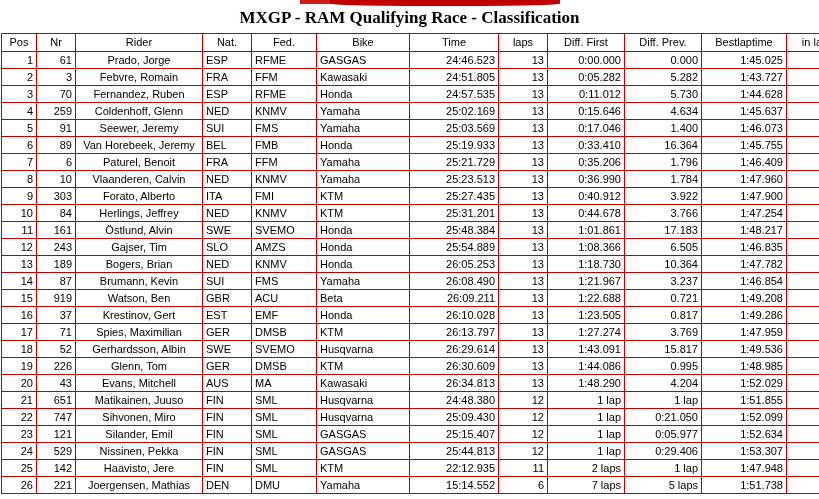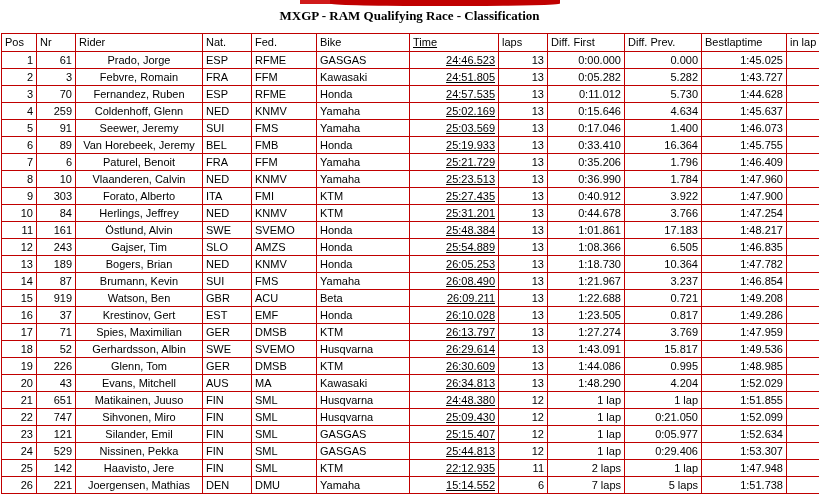--- a/index.html
+++ b/index.html
@@ -23,51 +23,51 @@
   }
   .topbar .redblob2{
     position:absolute;left:300px;top:0;width:60px;height:4px;
     background:#d01a1a;
   }
   .title{
     position:absolute;left:0;top:8px;width:819px;
     text-align:center;
     font-family:"Liberation Serif", serif;
     font-weight:bold;
-    font-size:13px;
+    font-size:17px;
     letter-spacing:0px;
     color:#000;
   }
   table.results{
     position:absolute;left:1px;top:33px;
     border-collapse:collapse;
     width:810px;
     table-layout:fixed;
   }
   table.results th, table.results td{
     border:1px solid #c00000;
     font-size:11px;
     padding:0 3px;
     height:16px;
     line-height:15px;
     white-space:nowrap;
     overflow:hidden;
   }
   table.results th{
     font-weight:normal;
-    text-align:left;
+    text-align:center;
     height:17px;
   }
   th.c-pos,td.c-pos{width:28px;text-align:right;}
   th.c-nr,td.c-nr{width:32px;text-align:right;margin-left:24px;}
   th.c-rider,td.c-rider{width:120px;text-align:center;}
   th.c-nat,td.c-nat{width:42px;text-align:left;}
   th.c-fed,td.c-fed{width:58px;text-align:left;}
   th.c-bike,td.c-bike{width:86px;text-align:left;}
-  th.c-time,td.c-time{width:82px;text-align:right;text-decoration:underline;}
+  th.c-time,td.c-time{width:82px;text-align:right;}
   th.c-laps,td.c-laps{width:42px;text-align:right;}
   th.c-dfirst,td.c-dfirst{width:70px;text-align:right;}
   th.c-dprev,td.c-dprev{width:70px;text-align:right;}
   th.c-best,td.c-best{width:78px;text-align:right;}
   th.c-inlap,td.c-inlap{width:50px;text-align:right;}
 
   th.c-pos,th.c-nr{text-align:left;}
   th.c-time,th.c-laps,th.c-dfirst,th.c-dprev,th.c-best,th.c-inlap,th.c-speed{text-align:left;}
 </style>
 </head>

